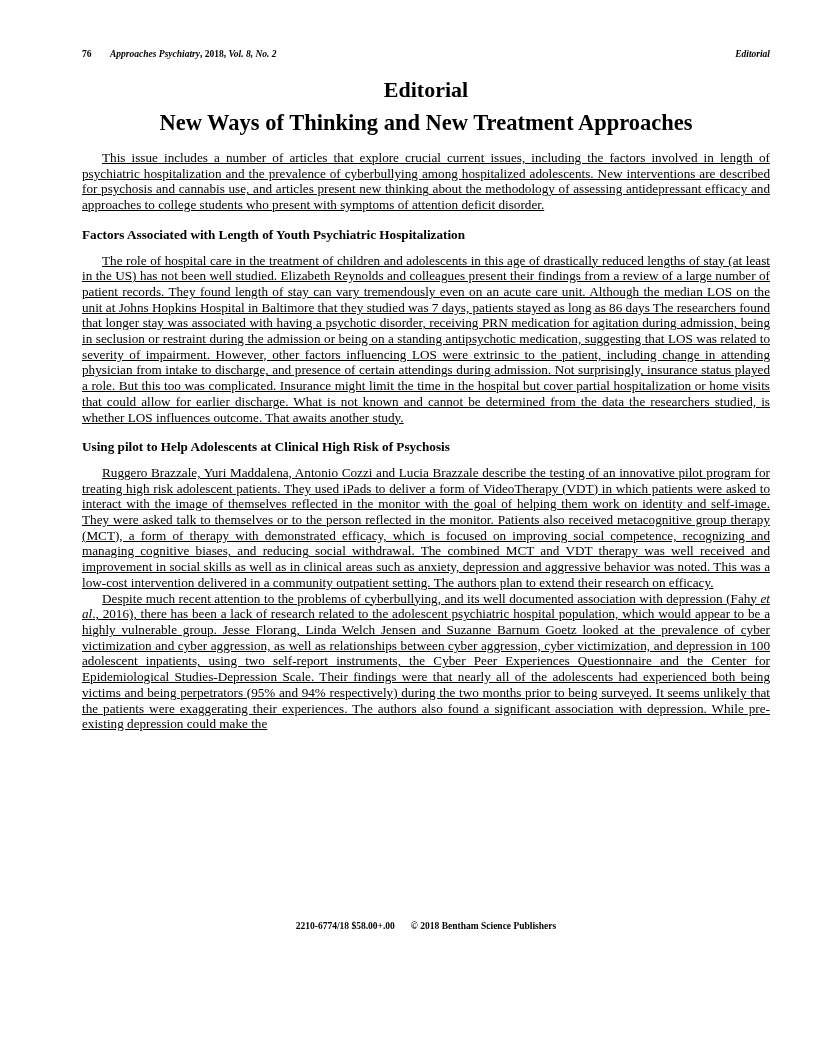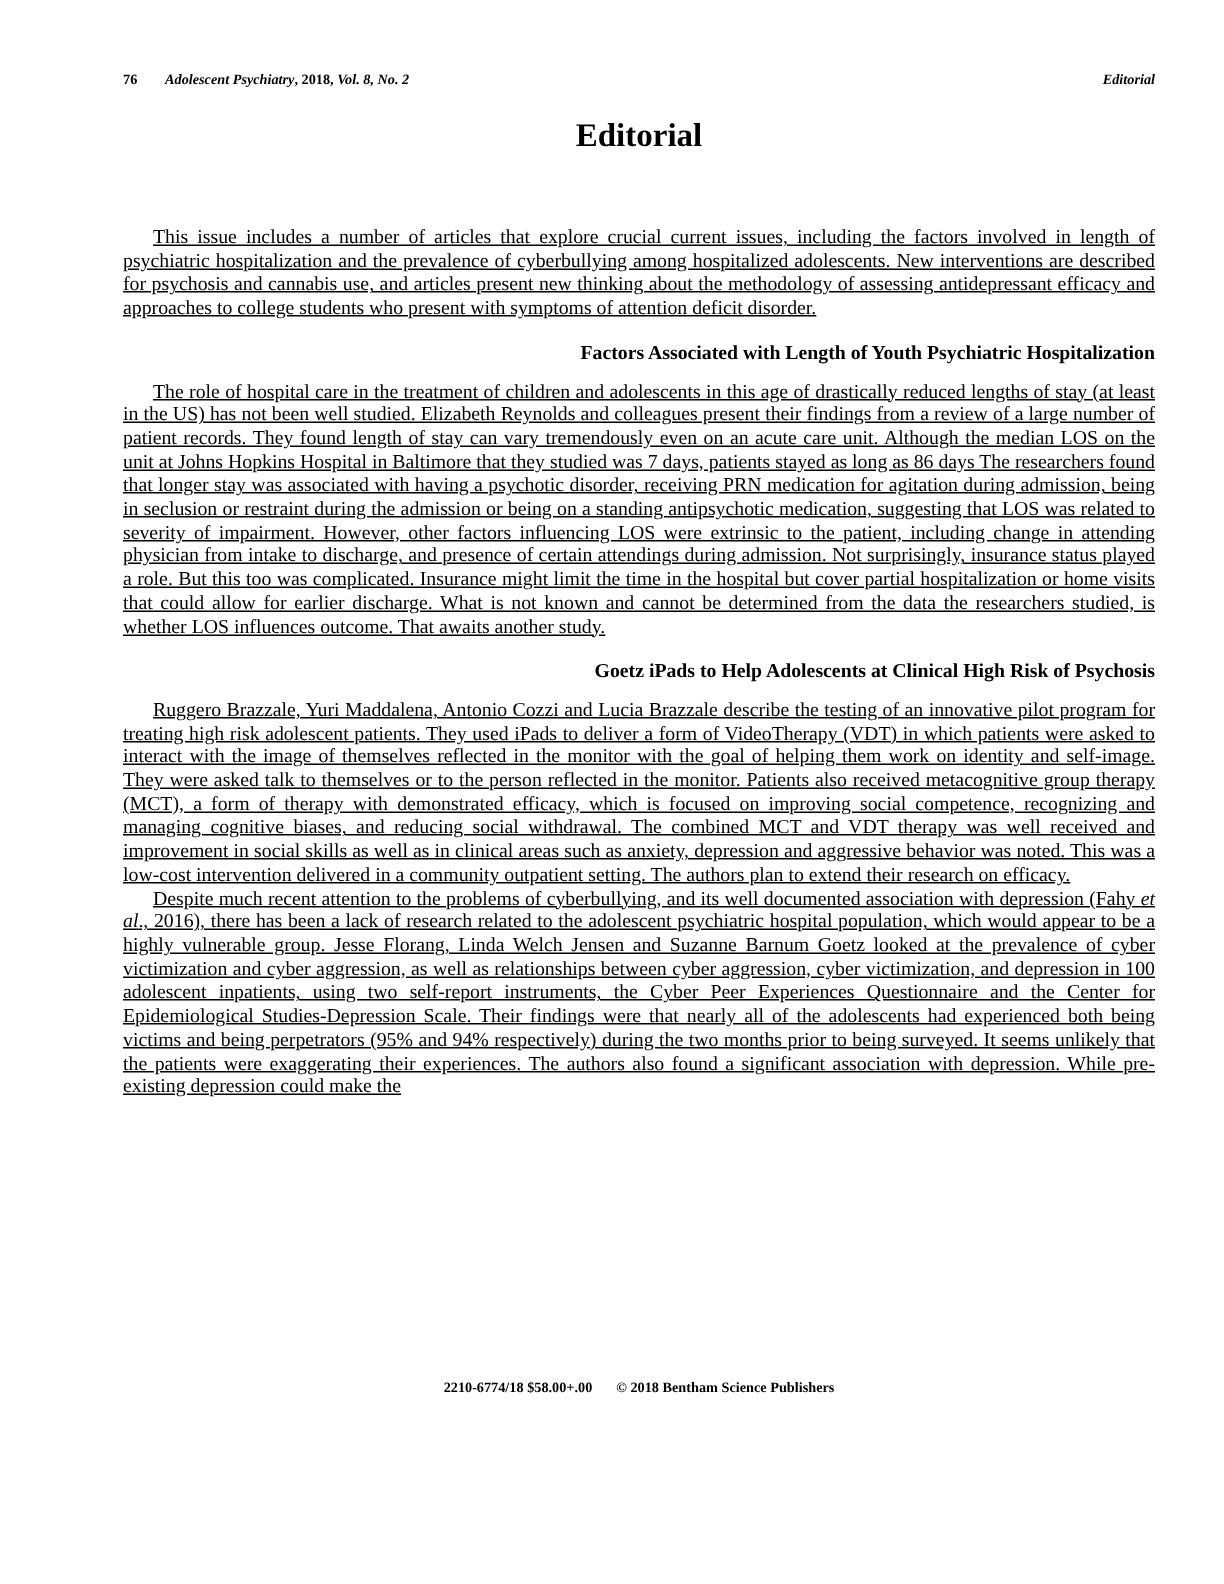--- a/index.html
+++ b/index.html
@@ -76,21 +76,20 @@
       text-align: justify;
       text-indent: 20px;
       hyphens: auto;
       text-decoration: underline;
     }
     .body-text h2 {
       font-size: 13.2px;
       font-weight: bold;
       margin: 14px 0 10px 0;
       line-height: 15.7px;
-      text-align: right;
     }
 
     .footer {
       position: absolute;
       top: 920px;
       left: 82px;
       width: 688px;
       text-align: center;
       font-size: 9.5px;
       font-weight: bold;
@@ -98,35 +97,36 @@
     }
     .footer span + span {
       margin-left: 16px;
     }
   </style>
 </head>
 <body>
 
 <div class="running-head">
   <span class="page-num">76</span>
-  <span class="journal"><span class="it">Adolescent Psychiatry</span><span>, 2018, </span><span class="it">Vol. 8, No. 2</span></span>
+  <span class="journal"><span class="it">Approaches Psychiatry</span><span>, 2018, </span><span class="it">Vol. 8, No. 2</span></span>
   <span class="section">Editorial</span>
 </div>
 
 <div class="title-block">
   <h1 class="kicker">Editorial</h1>
+  <div class="title">New Ways of Thinking and New Treatment Approaches</div>
 </div>
 
 <div class="body-text">
   <p>This issue includes a number of articles that explore crucial current issues, including the factors in­volved in length of psychiatric hospitalization and the prevalence of cyberbullying among hospitalized adolescents. New interventions are described for psychosis and cannabis use, and articles present new thinking about the methodology of assessing antidepressant efficacy and approaches to college students who present with symptoms of attention deficit disorder.</p>
 
   <h2>Factors Associated with Length of Youth Psychiatric Hospitalization</h2>
   <p>The role of hospital care in the treatment of children and adolescents in this age of drastically reduced lengths of stay (at least in the US) has not been well studied. Elizabeth Reynolds and colleagues present their findings from a review of a large number of patient records. They found length of stay can vary tre­mendously even on an acute care unit. Although the median LOS on the unit at Johns Hopkins Hospital in Baltimore that they studied was 7 days, patients stayed as long as 86 days The researchers found that longer stay was associated with having a psychotic disorder, receiving PRN medication for agitation dur­ing admission, being in seclusion or restraint during the admission or being on a standing antipsychotic medication, suggesting that LOS was related to severity of impairment. However, other factors influenc­ing LOS were extrinsic to the patient, including change in attending physician from intake to discharge, and presence of certain attendings during admission. Not surprisingly, insurance status played a role. But this too was complicated. Insurance might limit the time in the hospital but cover partial hospitalization or home visits that could allow for earlier discharge. What is not known and cannot be determined from the data the researchers studied, is whether LOS influences outcome. That awaits another study.</p>
 
-  <h2>Goetz iPads to Help Adolescents at Clinical High Risk of Psychosis</h2>
+  <h2>Using pilot to Help Adolescents at Clinical High Risk of Psychosis</h2>
   <p>Ruggero Brazzale, Yuri Maddalena, Antonio Cozzi and Lucia Brazzale describe the testing of an inno­vative pilot program for treating high risk adolescent patients. They used iPads to deliver a form of VideoTherapy (VDT) in which patients were asked to interact with the image of themselves reflected in the monitor with the goal of helping them work on identity and self-image. They were asked talk to them­selves or to the person reflected in the monitor. Patients also received metacognitive group therapy (MCT), a form of therapy with demonstrated efficacy, which is focused on improving social competence, recognizing and managing cognitive biases, and reducing social withdrawal. The combined MCT and VDT therapy was well received and improvement in social skills as well as in clinical areas such as anxi­ety, depression and aggressive behavior was noted. This was a low-cost intervention delivered in a com­munity outpatient setting. The authors plan to extend their research on efficacy.</p>
 
   <p><span>Despite much recent attention to the problems of cyberbullying, and its well documented association with depression (Fahy </span><span class="it">et al</span><span>., 2016), there has been a lack of research related to the adolescent psychiatric hospital population, which would appear to be a highly vulnerable group. Jesse Florang, Linda Welch Jen­sen and Suzanne Barnum Goetz looked at the prevalence of cyber victimization and cyber aggression, as well as relationships between cyber aggression, cyber victimization, and depression in 100 adolescent in­patients, using two self-report instruments, the Cyber Peer Experiences Questionnaire and the Center for Epidemiological Studies-Depression Scale. Their findings were that nearly all of the adolescents had ex­perienced both being victims and being perpetrators (95% and 94% respectively) during the two months prior to being surveyed. It seems unlikely that the patients were exaggerating their experiences. The authors also found a significant association with depression. While pre-existing depression could make the</span></p>
 </div>
 
 <div class="footer">
   <span>2210-6774/18 $58.00+.00</span><span>© 2018 Bentham Science Publishers</span>
 </div>
 
 </body></html>

